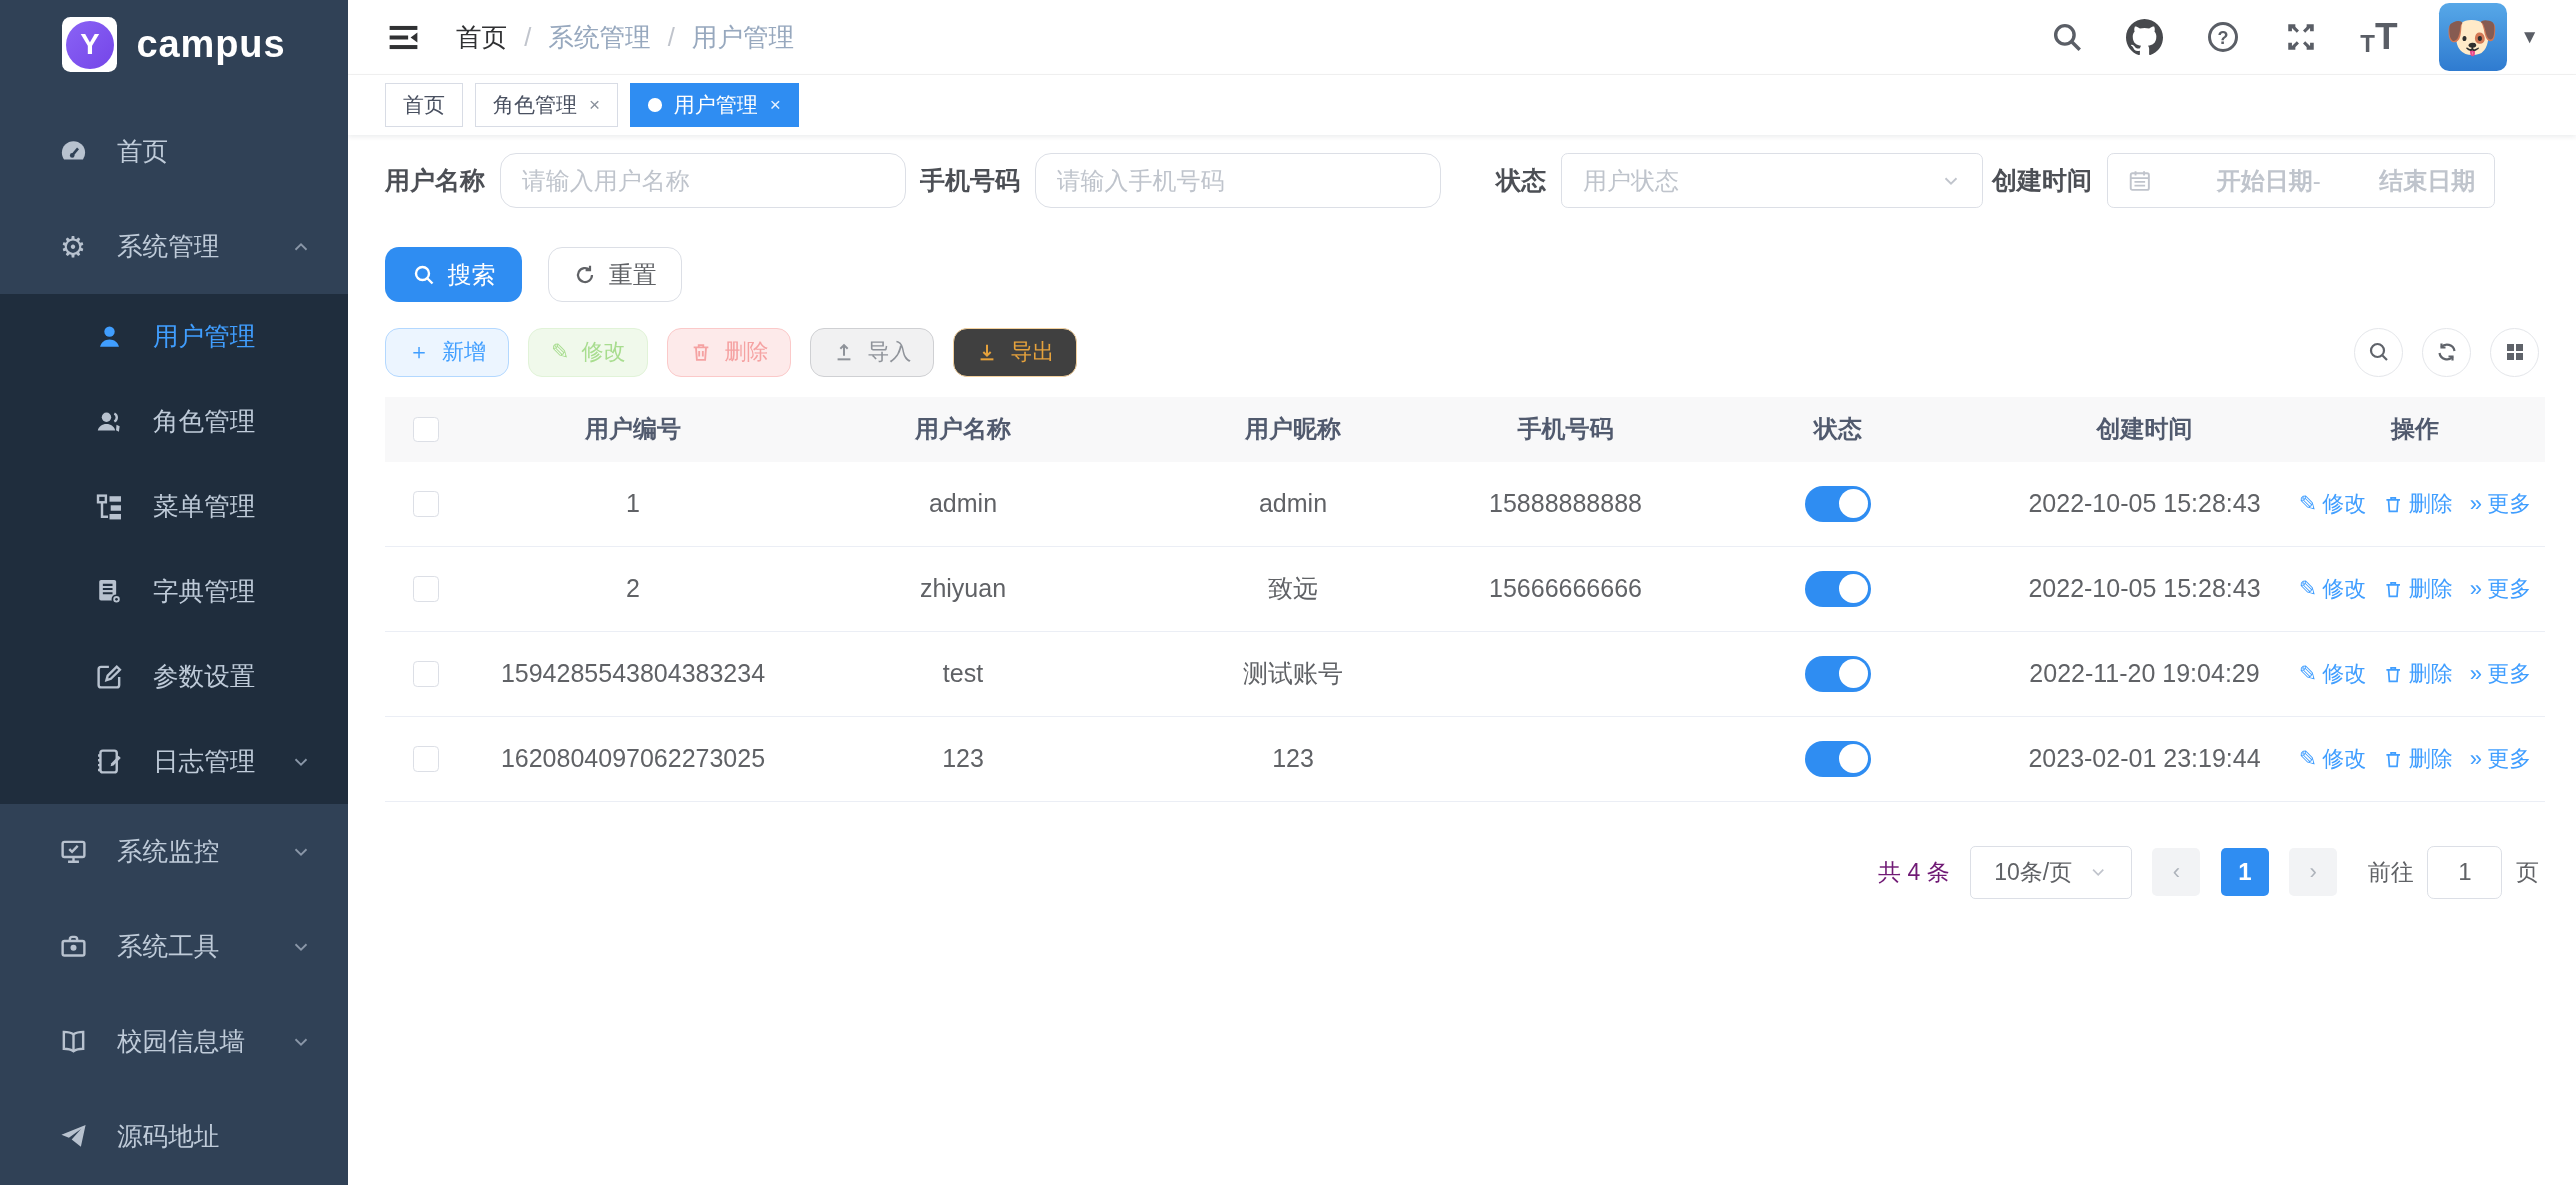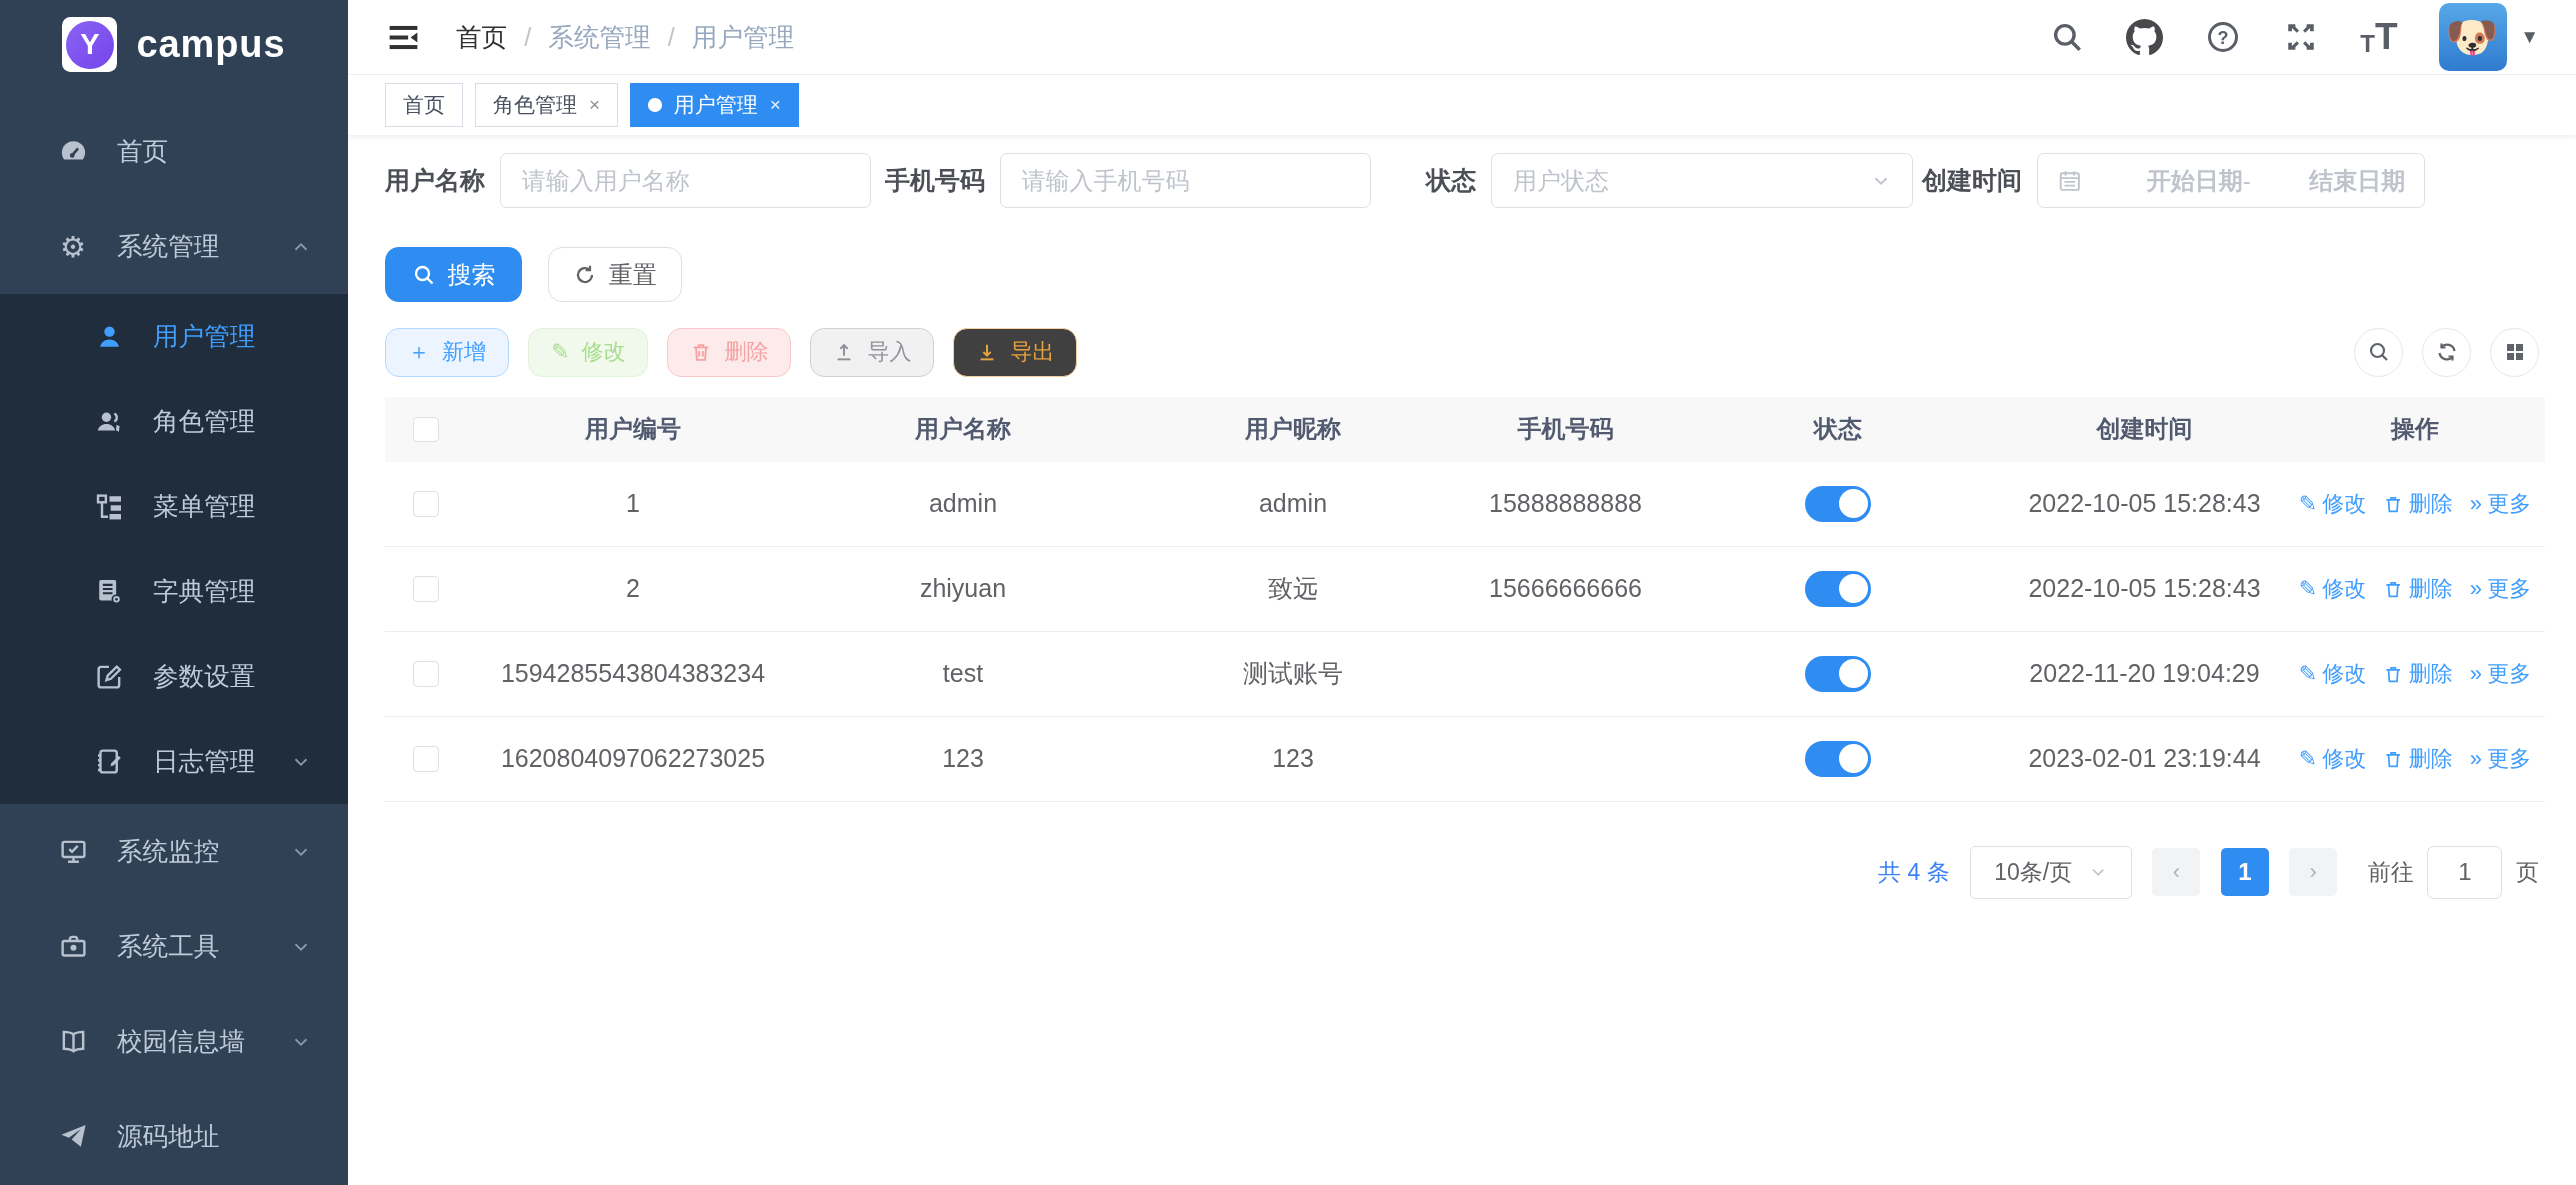--- a/index.html
+++ b/index.html
@@ -48,21 +48,21 @@
   .tag-dot { width:13.6px; height:13.6px; border-radius:50%; background:#fff; }
 
   .content { padding:18px 37px 0 37px; }
 
   
   .filter-row { display:flex; align-items:center; }
   .fgroup { display:flex; align-items:center; }
   .flabel { font-size:25px; font-weight:700; color:#4c4f55; white-space:nowrap; margin-right:15.3px; }
   .finput { height:55px; border:1.7px solid #dcdfe6; border-radius:6.8px; background:#fff; font-size:24px; color:#606266; padding:0 20.4px; outline:none; }
   .finput::placeholder { color:#bfc4cc; }
-  .inp-user, .inp-phone { width:371px; }
+  .inp-user, .inp-phone { width:406px;border-radius:16px; }
   .fselect { width:422px; height:55px; border:1.7px solid #dcdfe6; border-radius:6.8px; display:flex; align-items:center; padding:0 20.4px; color:#bfc4cc; font-size:24px; cursor:pointer; }
   .fselect .sel-chev { margin-left:auto; color:#c0c4cc; }
   .fdate { width:388px; height:55px; border:1.7px solid #dcdfe6; border-radius:6.8px; display:flex; align-items:center; padding:0 19px; color:#bfc4cc; font-size:24px; cursor:pointer; }
   .fdate .cal-icon { color:#c0c4cc; margin-right:5.1px; }
   .fdate span.dslot { flex:1; text-align:right;font-weight:bold; }
   .g1 { margin-right:13.6px; } .g2 { margin-right:55px; } .g3 { margin-right:8.5px; }
 
   
   .search-row { margin-top:39px; display:flex; align-items:center; gap:25.6px; }
   .btn { display:inline-flex; align-items:center; justify-content:center; gap:12px; border-radius:14px; cursor:pointer; border:1.7px solid transparent; white-space:nowrap; }
@@ -89,21 +89,21 @@
   .c-check { width:82px; } .c-id { width:332px; } .c-name { width:328px; } .c-nick { width:332px; }
   .c-phone { width:213px; } .c-status { width:332px; } .c-time { width:281px; } .c-ops { width:260px; }
   .cb { width:25.6px; height:25.6px; border:1.7px solid #dcdfe6; border-radius:4.3px; background:#fff; cursor:pointer; }
   .switch { width:66px; height:36px; border-radius:18px; background:#2f8df2; position:relative; cursor:pointer; }
   .switch .knob { position:absolute; right:3.4px; top:3.4px; width:29px; height:29px; border-radius:50%; background:#fff; }
   .ops { display:flex; align-items:center; gap:17px; }
   .op-link { color:#409eff; font-size:22px; display:flex; align-items:center; gap:5.1px; cursor:pointer; white-space:nowrap; }
 
   
   .pagination { margin-top:44px; display:flex; align-items:center; justify-content:flex-end; gap:20.4px; color:#606266; font-size:23px; }
-  .pg-total { color:#3b82f6; }
+  .pg-total { color:#701a75; }
   .pg-size { width:162px; height:53px; border:1.7px solid #dcdfe6; border-radius:5.1px; display:flex; align-items:center; justify-content:center; gap:15.3px; color:#606266; cursor:pointer; }
   .pg-size .sel-chev { color:#c0c4cc; }
   .pg-btn { width:48px; height:48px; border-radius:5.1px; background:#f2f3f5; color:#aeb3bb; font-size:22px; display:flex; align-items:center; justify-content:center; cursor:pointer; }
   .pg-page { width:48px; height:48px; border-radius:5.1px; background:#2f8df2; color:#fff; font-weight:bold; font-size:24px; display:flex; align-items:center; justify-content:center; cursor:pointer; }
   .pg-goto { display:flex; align-items:center; gap:13.6px; margin-left:10.2px; }
   .pg-input { width:75px; height:53px; border:1.7px solid #dcdfe6; border-radius:6.8px; text-align:center; font-size:24px; color:#606266; outline:none; }
 </style>
 </head>
 <body>
 

